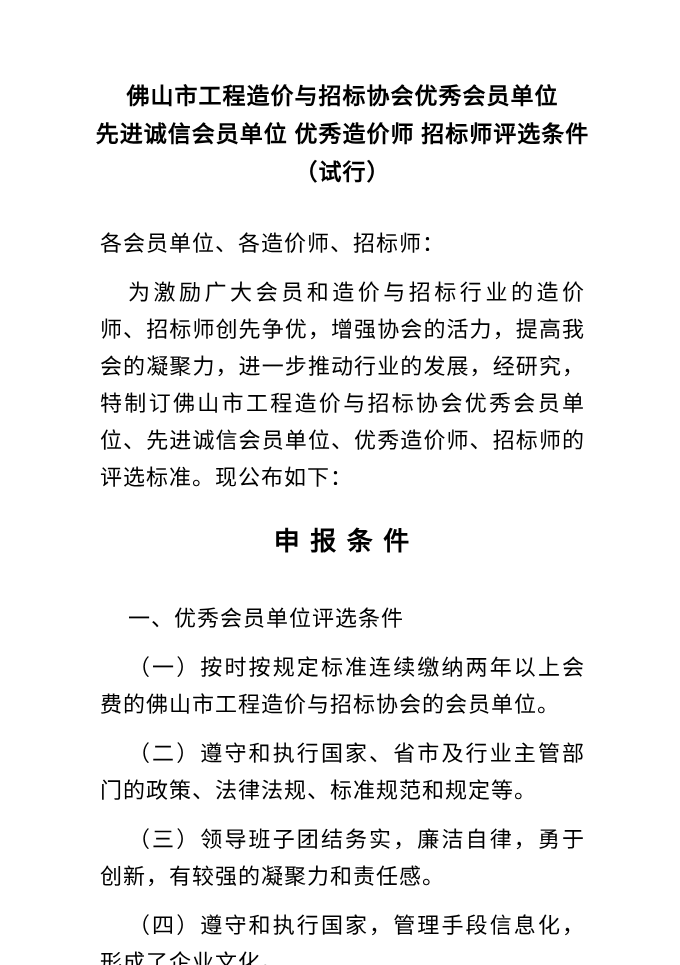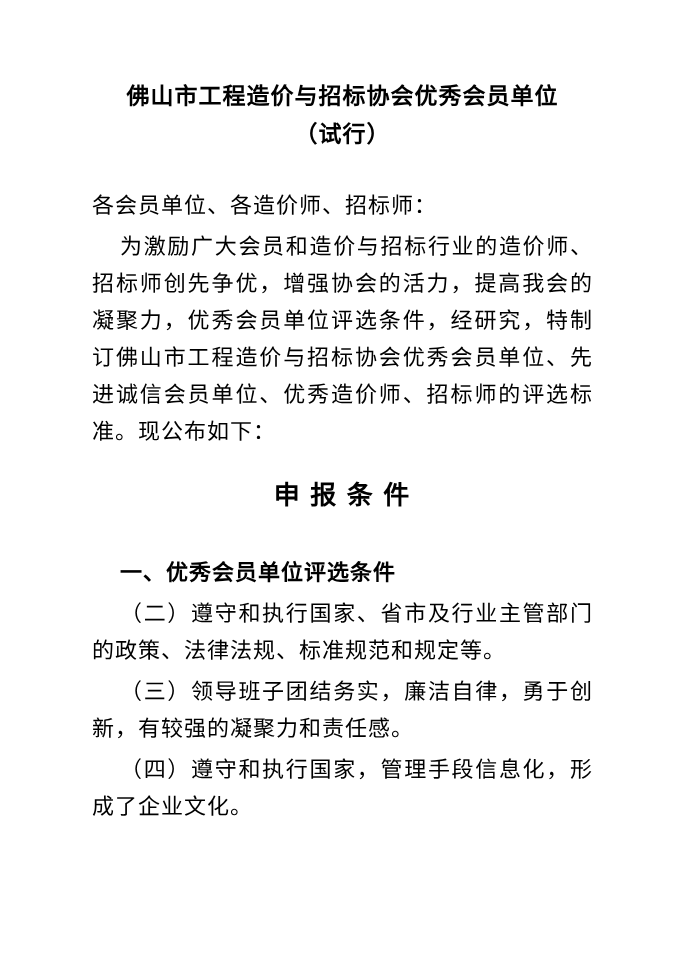--- a/index.html
+++ b/index.html
@@ -24,59 +24,61 @@
     font-weight: bold;
     font-size: 23px;
     line-height: 38px;
     letter-spacing: 1px;
     margin: 0 0 33px 0;
   }
   .doc-title .t-line {
     white-space: pre-wrap;
   }
   .para {
-    margin: 4px;
+    margin: 12px;
     font-size: 22px;
     line-height: 37px;
     letter-spacing: 1px;
     text-align: justify;
     
     text-justify: inter-ideograph;
   }
   .indent {
     text-indent: 28px;
   }
   .bold {
-    font-weight: bold;
+    font-weight: normal;
   }
   .heading-center {
     margin: 27px 0 40px 0;
     font-size: 26px;
     line-height: 37px;
     font-weight: bold;
     text-align: center;
     letter-spacing: 2px;
     white-space: pre-wrap;
   }
 </style>
 </head>
 <body>
 
 <div class="page">
 
   <div class="doc-title">
     <div class="t-line">佛山市工程造价与招标协会优秀会员单位</div>
+    <div class="t-line">先进诚信会员单位 优秀造价师 招标师评选条件</div>
     <div class="t-line">（试行）</div>
   </div>
 
   <p class="para">各会员单位、各造价师、招标师：</p>
 
-  <p class="para indent">为激励广大会员和造价与招标行业的造价师、招标师创先争优，增强协会的活力，提高我会的凝聚力，优秀会员单位评选条件，经研究，特制订佛山市工程造价与招标协会优秀会员单位、先进诚信会员单位、优秀造价师、招标师的评选标准。现公布如下：</p>
+  <p class="para indent">为激励广大会员和造价与招标行业的造价师、招标师创先争优，增强协会的活力，提高我会的凝聚力，进一步推动行业的发展，经研究，特制订佛山市工程造价与招标协会优秀会员单位、先进诚信会员单位、优秀造价师、招标师的评选标准。现公布如下：</p>
 
   <h2 class="heading-center">申 报 条 件</h2>
 
   <p class="para indent bold">一、优秀会员单位评选条件</p>
 
+  <p class="para indent">（一）按时按规定标准连续缴纳两年以上会费的佛山市工程造价与招标协会的会员单位。</p>
   <p class="para indent">（二）遵守和执行国家、省市及行业主管部门的政策、法律法规、标准规范和规定等。</p>
   <p class="para indent">（三）领导班子团结务实，廉洁自律，勇于创新，有较强的凝聚力和责任感。</p>
   <p class="para indent">（四）遵守和执行国家，管理手段信息化，形成了企业文化。</p>
 
 </div>
 
 </body></html>

